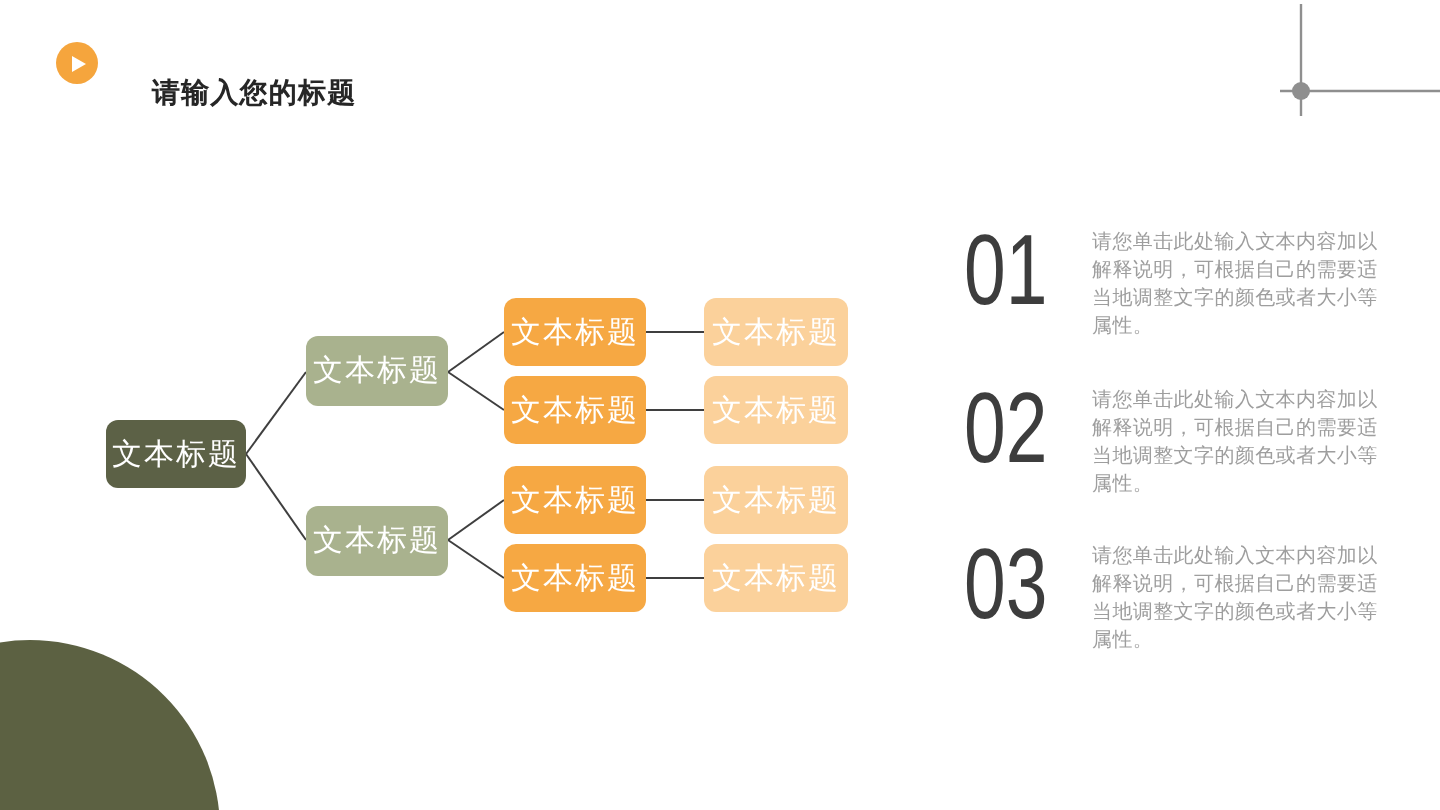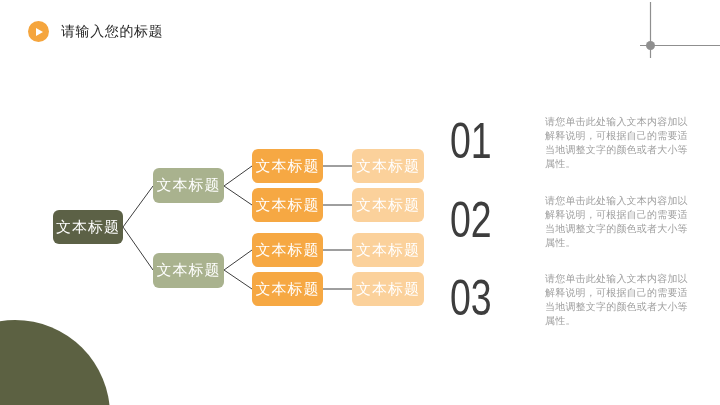--- a/index.html
+++ b/index.html
@@ -34,23 +34,23 @@
   .play-icon .tri {
     width: 0; height: 0;
     margin-left: 2px;
     border-top: 4.5px solid transparent;
     border-bottom: 4.5px solid transparent;
     border-left: 7px solid #ffffff;
   }
   .title {
     position: absolute;
     left: 61px; top: 23px;
-    margin: 0;
+    margin: 15px;
     font-size: 14px;
-    font-weight: normal;
+    font-weight: bold;
     letter-spacing: 0.6px;
     color: var(--title-text, #262626);
   }
 
   
   .box {
     position: absolute;
     border-radius: 6px;
     color: #ffffff;
     font-size: 15px;
@@ -61,24 +61,23 @@
     white-space: nowrap;
   }
   .box.root    { background: var(--root-box, #5c6146); }
   .box.branch  { background: var(--branch-box, #a9b28e); }
   .box.leaf    { background: var(--leaf-box, #f6a843); }
   .box.subleaf { background: var(--subleaf-box, #fbd19b); }
 
   
   .section {
     position: absolute;
-    left: 450px;
+    left: 482px;
     display: flex;
-    align-items: center;
-    gap: 31px;
+    align-items: flex-start;
   }
   .section .num {
     width: 64px;
     font-size: 50px;
     line-height: 50px;
     font-weight: 400;
     color: var(--number-text, #3d3d3d);
     transform: scaleX(0.75);
     transform-origin: left top;
   }

